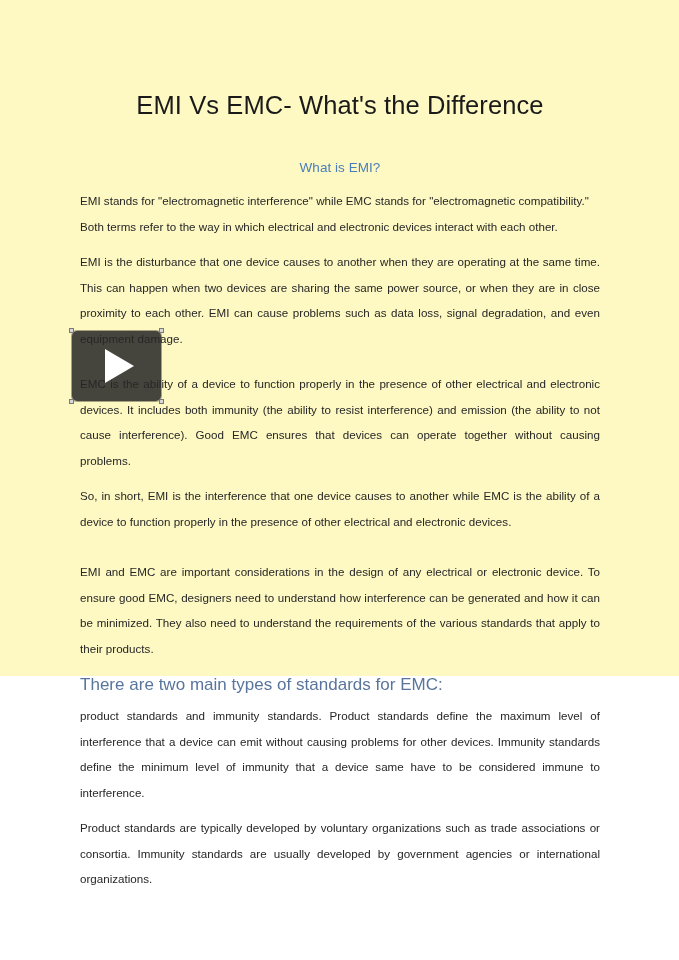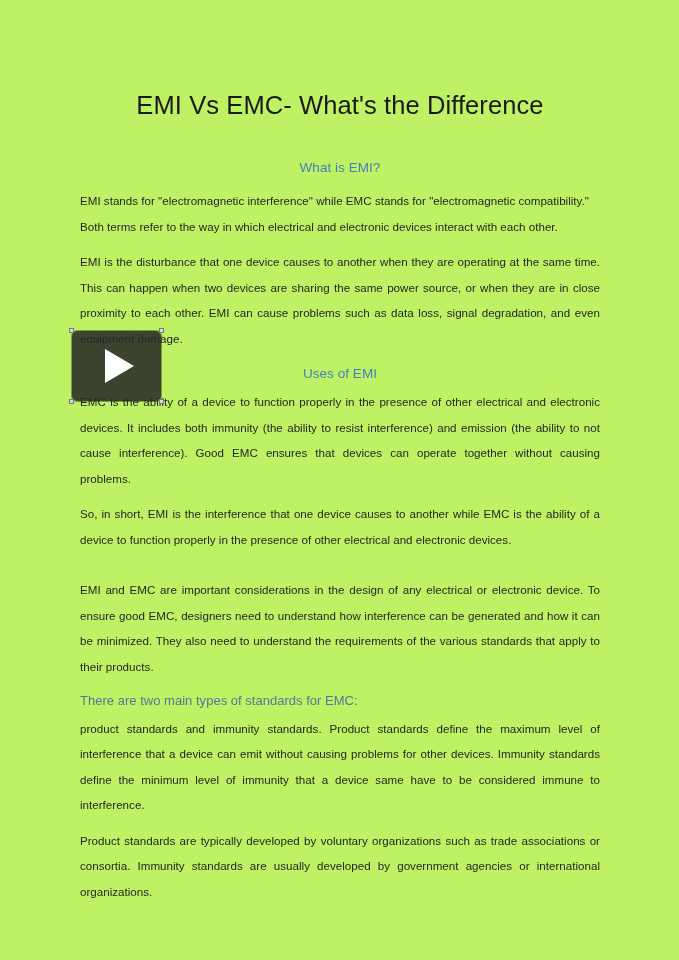--- a/index.html
+++ b/index.html
@@ -12,22 +12,22 @@
     width: 679px;
     height: 960px;
     overflow: hidden;
     font-family: "Liberation Sans", sans-serif;
     -webkit-font-smoothing: antialiased;
   }
 
   .page {
     position: relative;
     width: 679px;
-    height: 960px;
-    background: #bef264;
+    height: 676px;
+    background: #fef9c3;
     box-sizing: border-box;
   }
 
   .content {
     position: absolute;
     left: 80px;
     top: 0;
     width: 520px;
   }
 
@@ -50,21 +50,21 @@
     font-weight: 400;
     color: #4a7ebb;
     letter-spacing: 0.05px;
     margin: 0;
     line-height: 1.35;
     text-align: center;
   }
 
   .h-sub {
     font-family: "Liberation Sans", sans-serif;
-    font-size: 13px;
+    font-size: 17px;
     font-weight: 400;
     color: #59759c;
     letter-spacing: 0.02px;
     margin: 0;
     line-height: 1.35;
   }
 
   .para {
     font-family: "Liberation Sans", sans-serif;
     font-size: 11.6px;
@@ -143,21 +143,20 @@
     <p class="para para-nonjust">EMI stands for "electromagnetic interference" while EMC stands for "electromagnetic compatibility."</p>
 
     <p class="para para-nonjust">Both terms refer to the way in which electrical and electronic devices interact with each other.</p>
 
     <div class="sp-p-to-p"></div>
 
     <p class="para">EMI is the disturbance that one device causes to another when they are operating at the same time. This can happen when two devices are sharing the same power source, or when they are in close proximity to each other. EMI can cause problems such as data loss, signal degradation, and even equipment damage.</p>
 
     <div class="sp-p-to-h"></div>
 
-    <h2 class="h-section">Uses of EMI</h2>
 
     <div class="sp-h-to-p-tight"></div>
 
     <p class="para">EMC is the ability of a device to function properly in the presence of other electrical and electronic devices. It includes both immunity (the ability to resist interference) and emission (the ability to not cause interference). Good EMC ensures that devices can operate together without causing problems.</p>
 
     <div class="sp-p-to-p"></div>
 
     <p class="para">So, in short, EMI is the interference that one device causes to another while EMC is the ability of a device to function properly in the presence of other electrical and electronic devices.</p>
 
     <div class="sp-p-to-h"></div>

